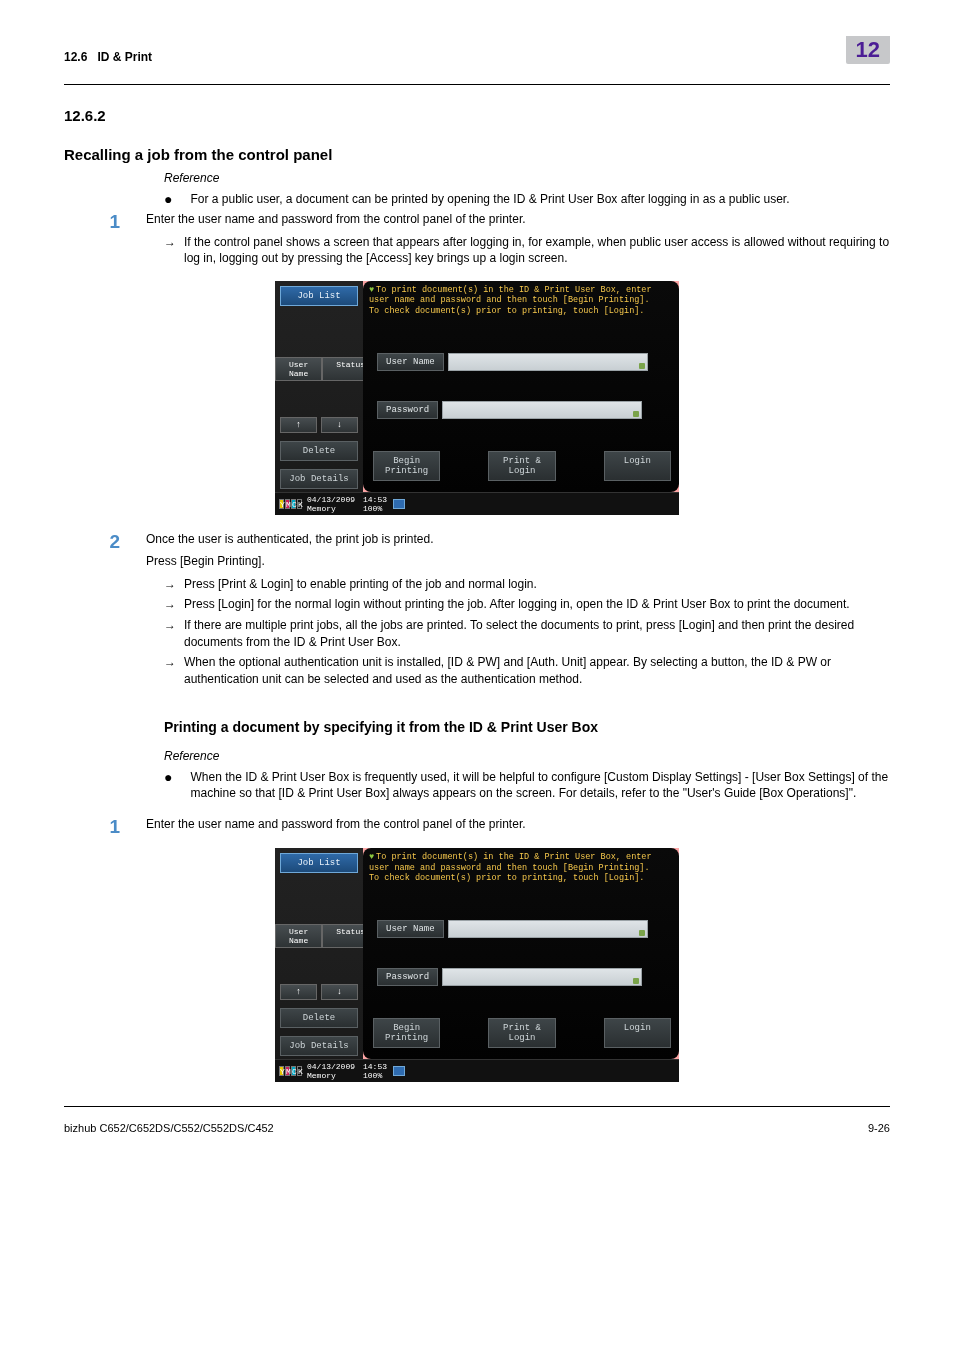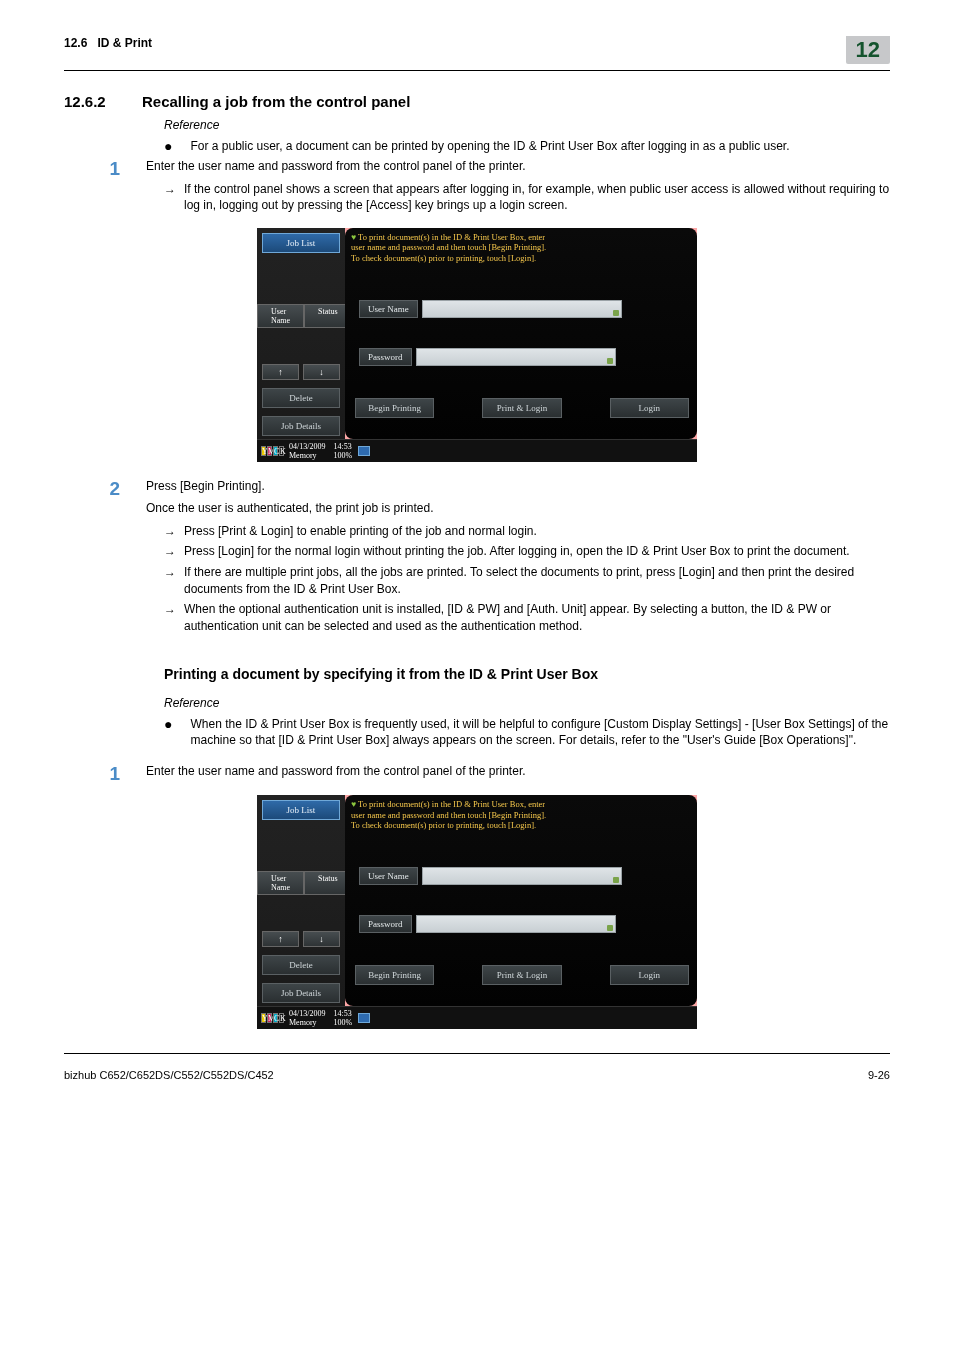--- a/index.html
+++ b/index.html
@@ -1,23 +1,23 @@
 <!DOCTYPE html>
 <html><head>
 <meta charset="utf-8">
 <style>
   * { box-sizing: border-box; margin: 0; padding: 0; }
   html, body { width: 954px; background: #fff; font-family: Arial, Helvetica, sans-serif; color: #000; }
   .page { padding: 36px 64px 30px 64px; }
 
-  .running-head { display: flex; justify-content: space-between; border-bottom: 1px solid #000; padding-bottom: 6px; margin-bottom: 22px; }
+  .running-head { display: flex; justify-content: space-between; align-items: flex-end; border-bottom: 1px solid #000; padding-bottom: 20px; margin-bottom: 22px; }
   .running-head .left { font-size: 12px; font-weight: bold; }
-  .running-head .right { background: #c7c8ca; color: #14532d; font-size: 22px; font-weight: bold; padding: 1px 10px; border-radius: 0 0 2px 2px; }
-
-  .sect-title { display: flex; gap: 22px; font-size: 15px; font-weight: bold; margin-bottom: 8px; }
+  .running-head .right { background: #c7c8ca; color: #4c1d95; font-size: 22px; font-weight: bold; padding: 1px 10px; border-radius: 0 0 2px 2px; }
+
+  .sect-title { display: flex; gap: 22px; font-size: 15px; font-weight: bold; margin-bottom: 8px; flex-direction: column; }
   .sect-title .num { min-width: 56px; }
 
   .indented { margin-left: 100px; }
   .ref-label { font-style: italic; font-size: 12px; margin-bottom: 6px; }
 
   ul.bullets { list-style: none; font-size: 12px; }
   ul.bullets li { display: flex; gap: 18px; line-height: 1.35; margin-bottom: 4px; }
   ul.bullets li .dot { font-size: 14px; line-height: 1; margin-top: 1px; }
 
   h3.sub { font-size: 14px; font-weight: bold; margin: 28px 0 14px 100px; }
@@ -25,21 +25,21 @@
   .step { display: flex; gap: 26px; margin-bottom: 6px; }
   .step .step-num { min-width: 56px; text-align: right; color: #4b8cc7; font-size: 19px; font-weight: bold; padding-top: 0; }
   .step .step-body { font-size: 12px; line-height: 1.38; flex: 1; }
   .step .step-body p { margin-bottom: 6px; }
 
   .arrow-list { margin-left: 18px; font-size: 12px; }
   .arrow-list div { display: flex; gap: 8px; margin-bottom: 4px; line-height: 1.38; }
   .arrow-list .arrow { font-weight: bold; flex-shrink: 0; }
 
   .panel-wrap { display: flex; justify-content: center; margin: 10px 0 16px 0; }
-  .panel { width: 440px; background: #fca5a5; color: #fff; font-family: Liberation Serif, serif; font-size: 9px; }
+  .panel { width: 404px; background: #fca5a5; color: #fff; font-family: Liberation Mono, monospace; font-size: 9px; }
   .panel-top { display: flex; }
   .panel-side { width: 88px; background: linear-gradient(#222,#1a1a1a); display: flex; flex-direction: column; }
   .p-btn { margin: 5px 5px 3px 5px; text-align: center; font-size: 9px; padding: 4px 0; }
   .p-btn.blue { background: linear-gradient(#2f6aa8,#1c4a7a); border: 1px solid #6fa8d8; color: #e8f1fa; }
   .p-btn.dark { background: linear-gradient(#3e4548,#2a2f31); border: 1px solid #5a6063; color: #cfd6d9; }
   .side-spacer { height: 48px; }
   .status-tab { margin: 0 0 0 0; display: flex; font-size: 8px; }
   .status-tab span { background: linear-gradient(#474d50,#2e3335); padding: 2px 13px; border: 1px solid #666; }
   .arrows { display: flex; gap: 4px; margin: 36px 5px 3px 5px; }
   .arrows .ab { flex:1; text-align:center; background: linear-gradient(#474d50,#2e3335); border:1px solid #666; padding:2px 0; }
@@ -150,22 +150,22 @@
         <div class="dt"><span>04/13/2009</span><br><span>Memory</span></div>
         <div class="mem"><span>14:53</span><br><span>100%</span></div>
         <div class="hdd"></div>
       </div>
     </div>
   </div>
 
   <div class="step">
     <div class="step-num">2</div>
     <div class="step-body">
+      <p>Once the user is authenticated, the print job is printed.</p>
       <p>Press [Begin Printing].</p>
-      <p>Once the user is authenticated, the print job is printed.</p>
       <div class="arrow-list">
         <div>
             <span class="arrow">→</span>
             <span>Press [Print &amp; Login] to enable printing of the job and normal login.</span>
           </div>
         <div>
             <span class="arrow">→</span>
             <span>Press [Login] for the normal login without printing the job. After logging in, open the ID &amp; Print User Box to print the document.</span>
           </div>
         <div>

